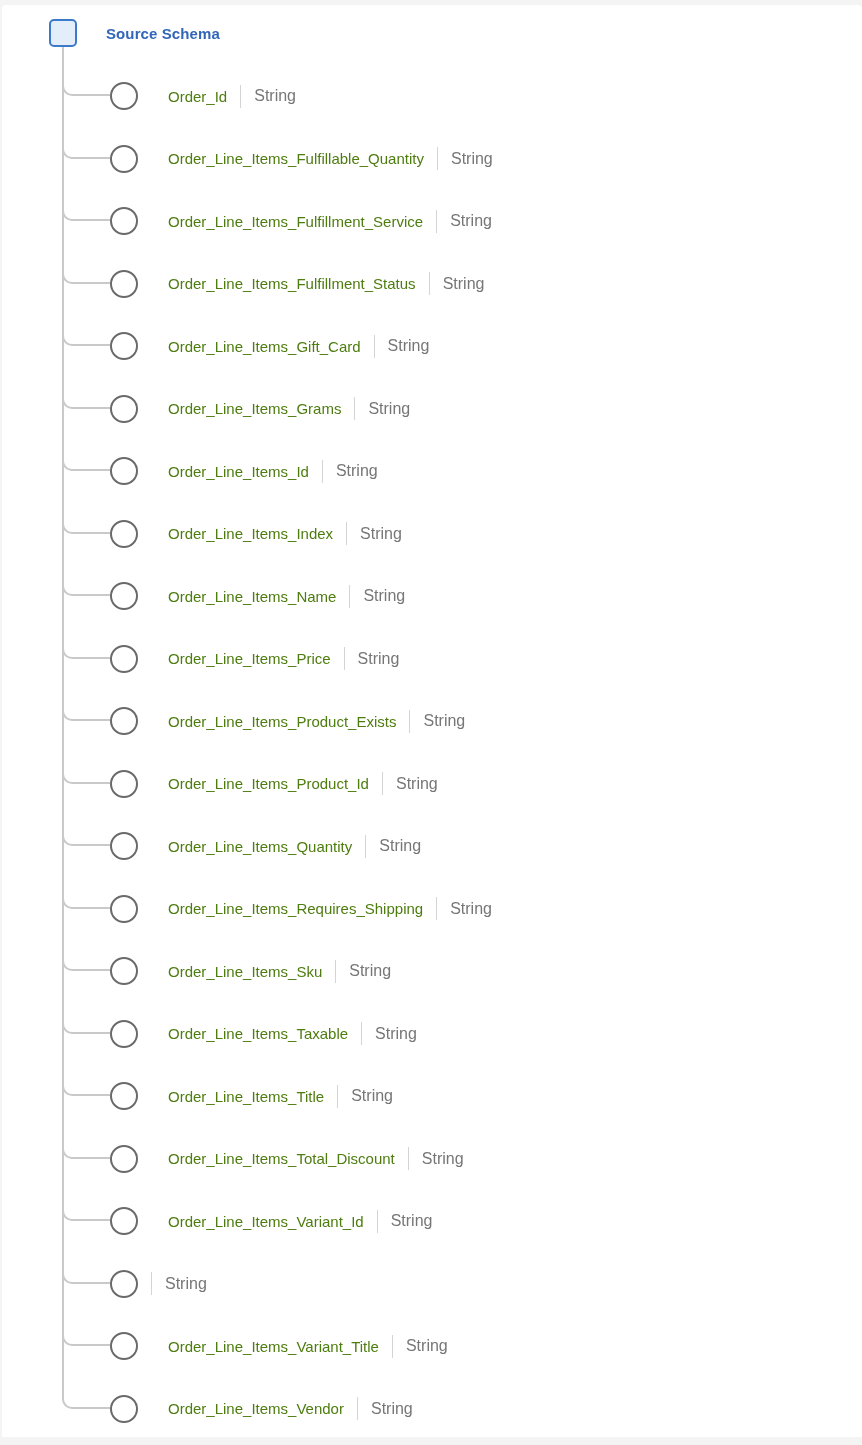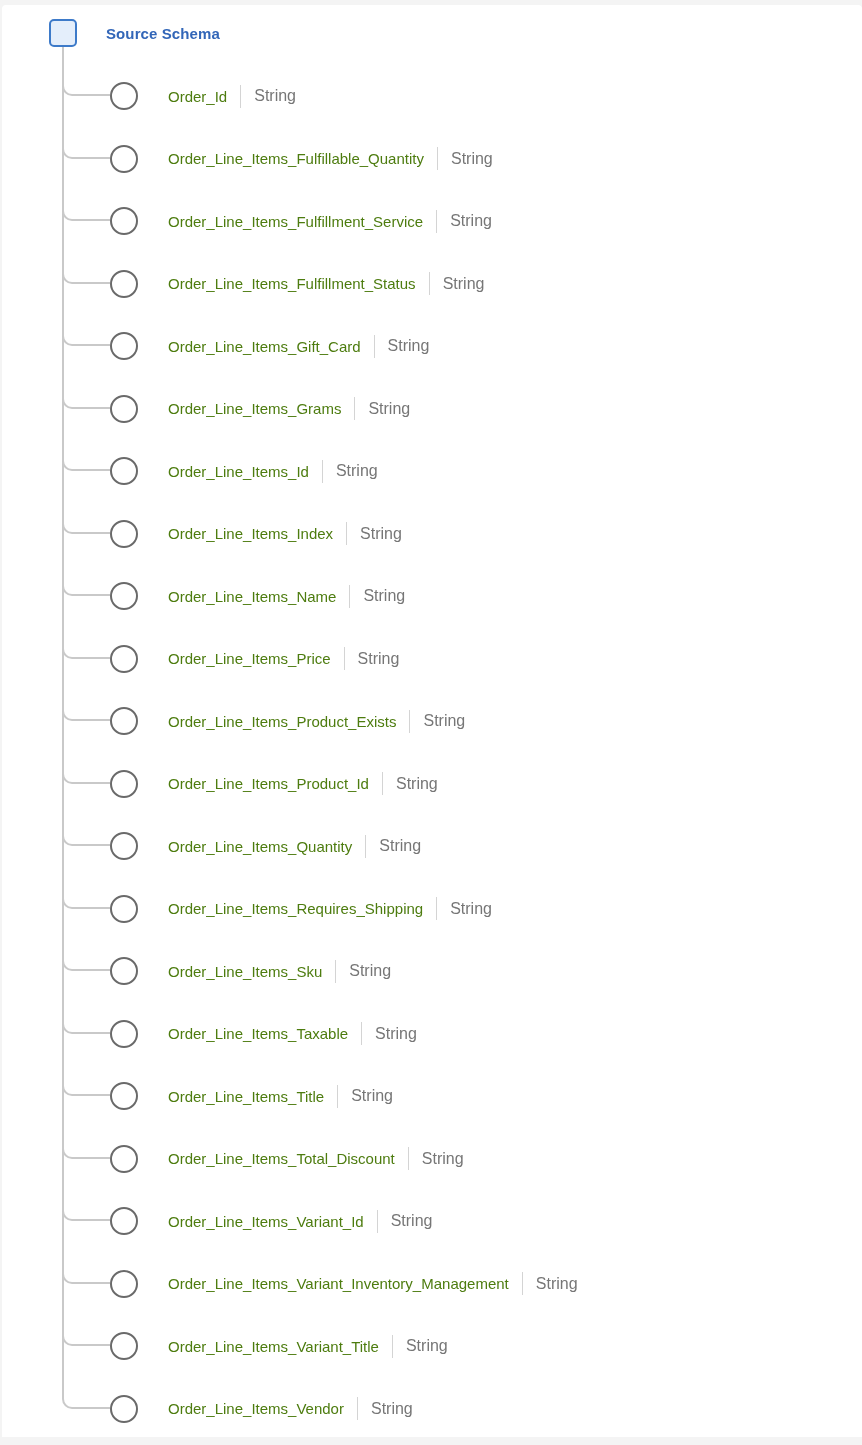--- a/index.html
+++ b/index.html
@@ -260,21 +260,20 @@
     <div class="branch"></div>
     <span class="circle"></span>
     <span class="fname">Order_Line_Items_Variant_Id</span>
     <span class="tdiv"></span>
     <span class="ftype">String</span>
   </div>
 
   <div class="row">
     <div class="branch"></div>
     <span class="circle"></span>
-    <span class="fname">Order_Line_Items_Variant_Inventory_Management</span>
     <span class="tdiv"></span>
     <span class="ftype">String</span>
   </div>
 
   <div class="row">
     <div class="branch"></div>
     <span class="circle"></span>
     <span class="fname">Order_Line_Items_Variant_Title</span>
     <span class="tdiv"></span>
     <span class="ftype">String</span>

